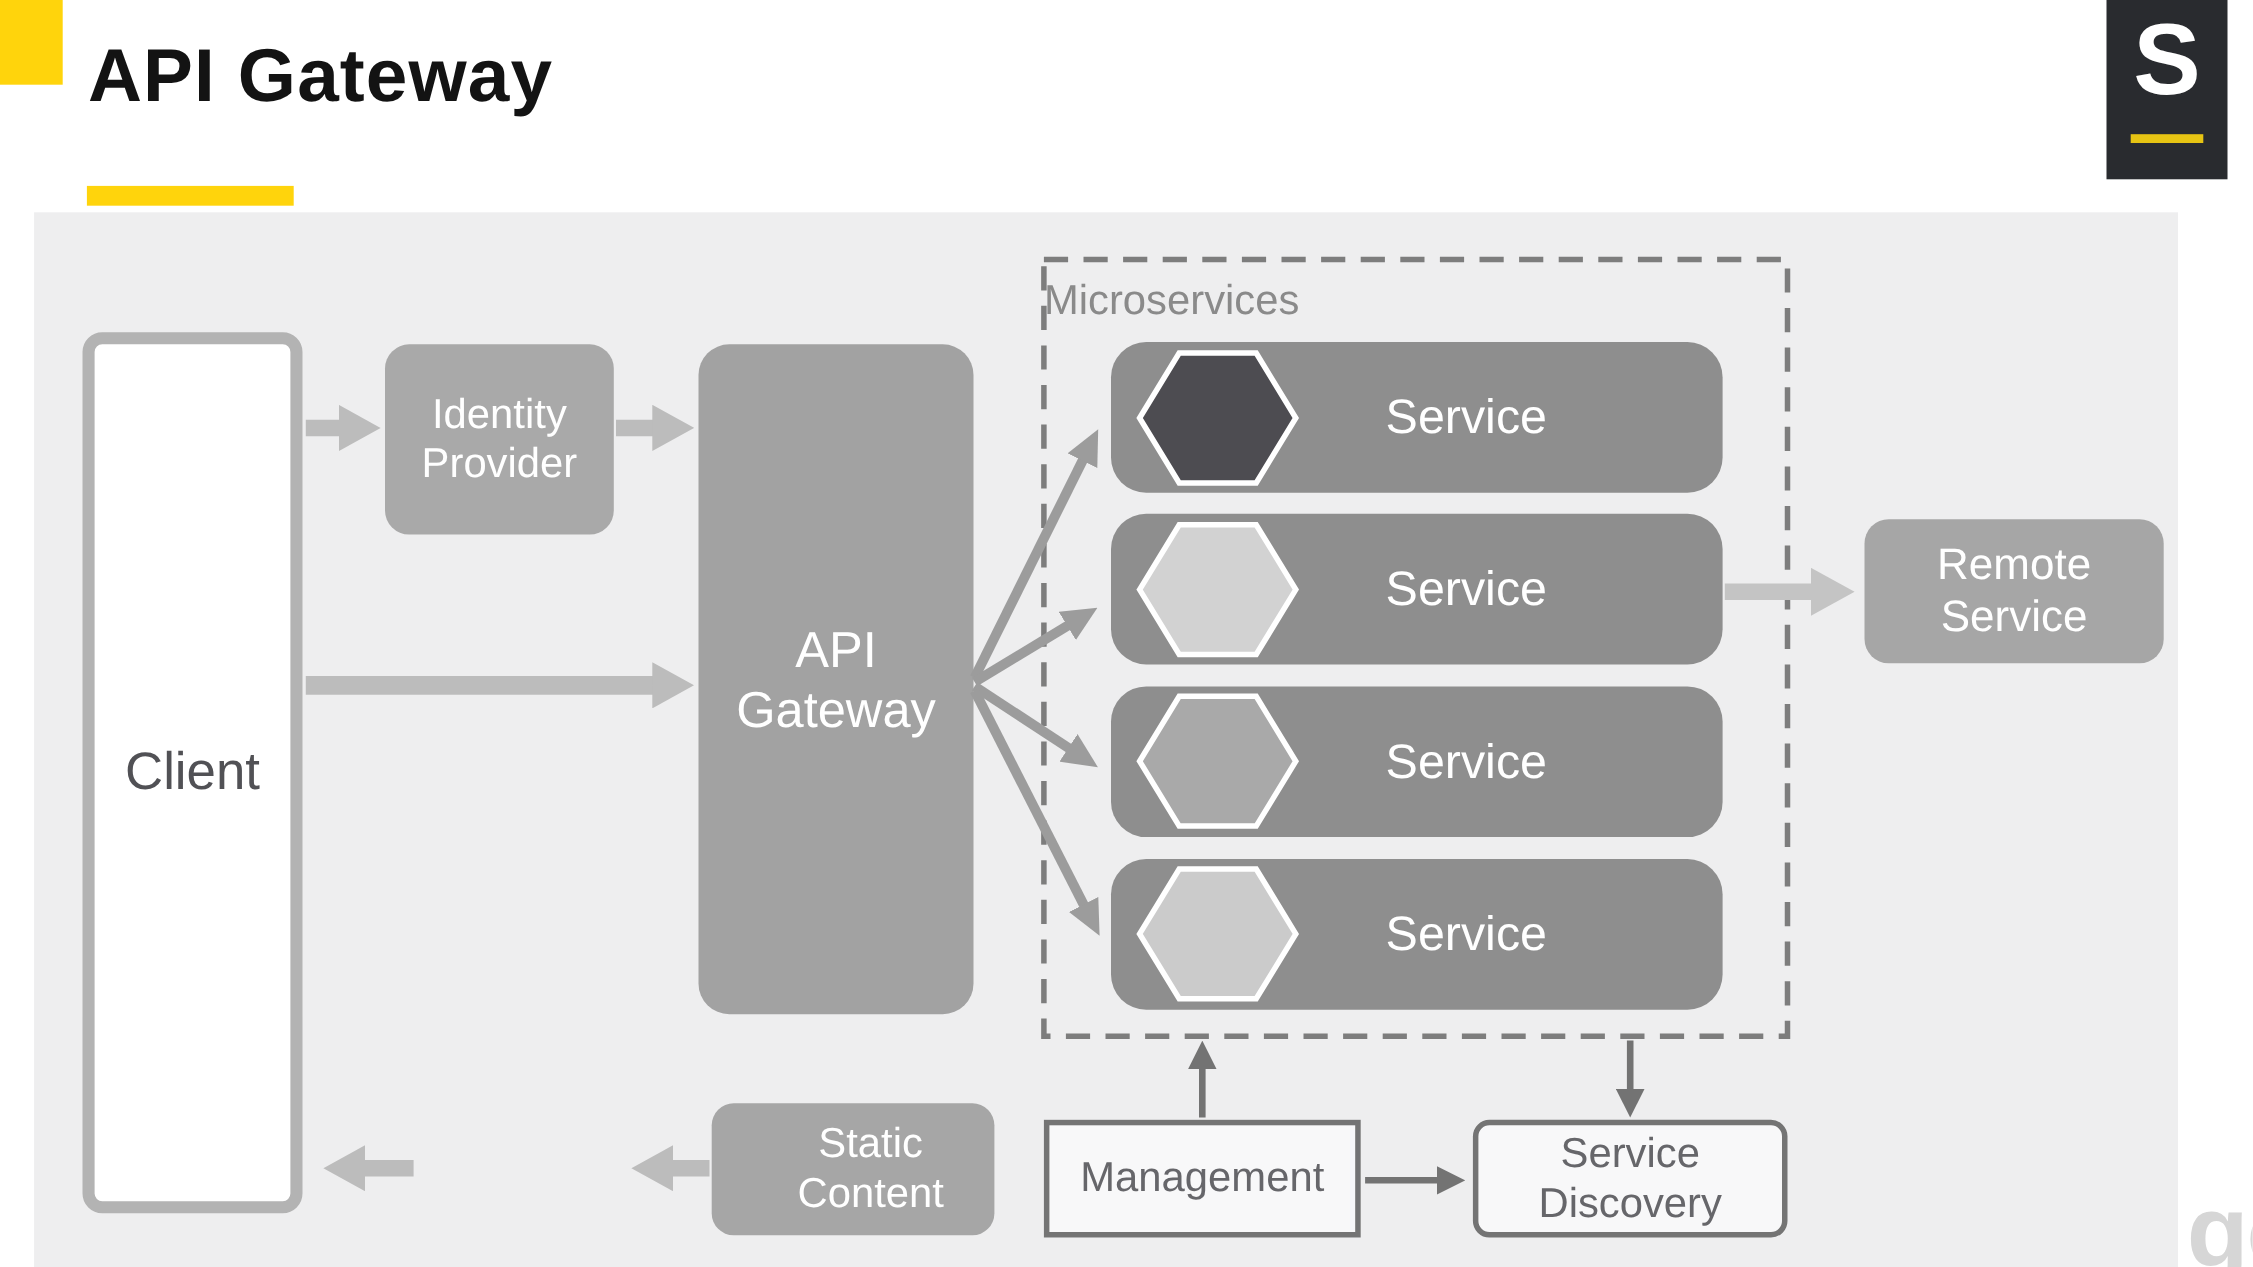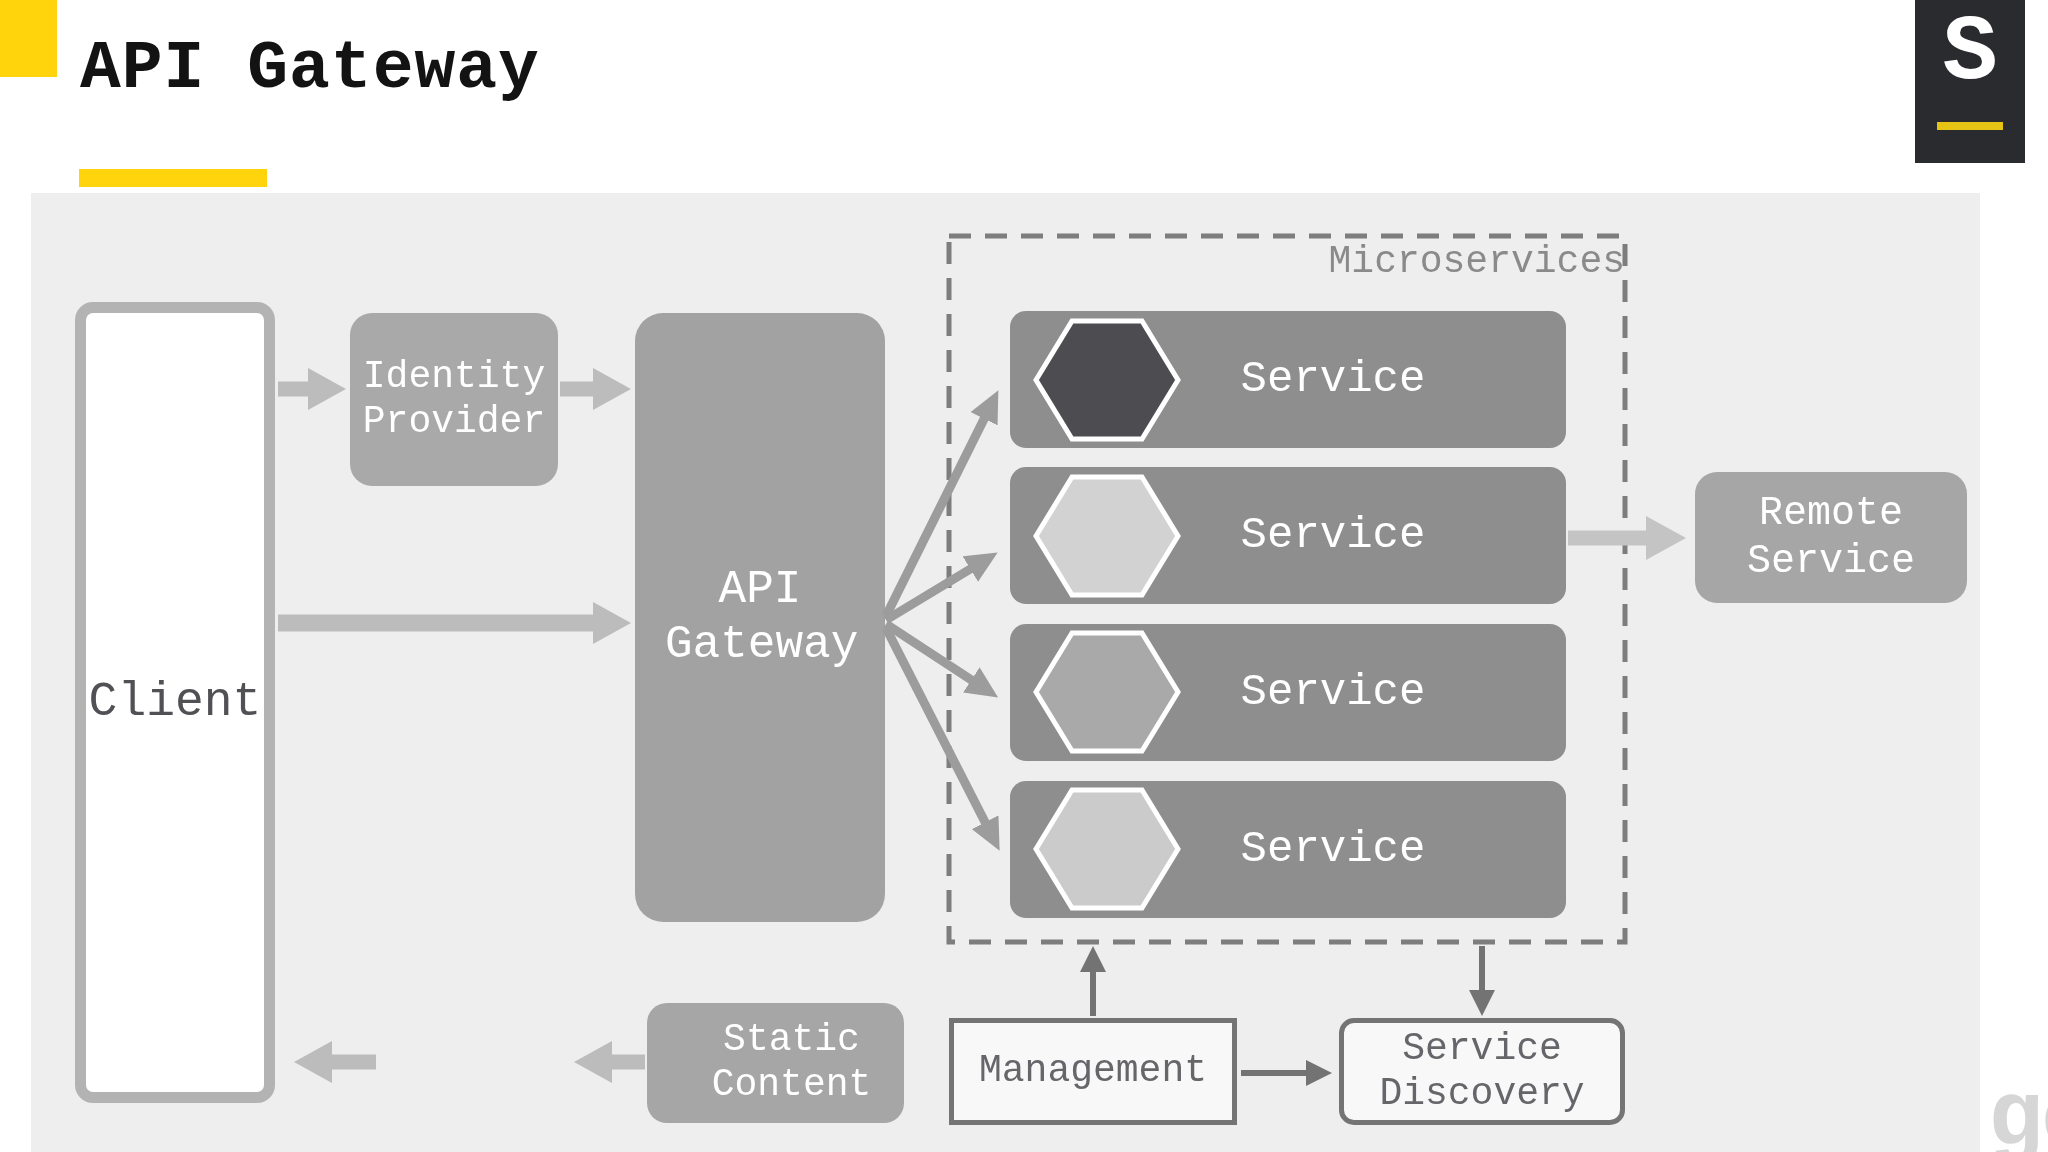--- a/index.html
+++ b/index.html
@@ -20,21 +20,21 @@
     --outline-box-text:#66666A;
     --client-border:#B3B3B3;
     --client-text:#515155;
     --ms-label:#8A8A8A;
     --title-ink:#131313;
     --watermark:#D6D6D6;
   }
   html,body{margin:0;padding:0;background:#fff;}
   #canvas{
     position:relative;width:2048px;height:1152px;overflow:hidden;
-    background:#fff;font-family:Liberation Mono, monospace;
+    background:#fff;font-family:Liberation Sans, sans-serif;
   }
   .abs{position:absolute;}
   
   .corner-square{left:0;top:0;width:57px;height:77px;background:var(--accent-yellow);}
   .slide-title{left:80px;top:30px;font-size:68px;font-weight:800;color:var(--title-ink);letter-spacing:1px;}
   .title-underline{left:79px;top:169px;width:188px;height:18px;background:var(--accent-yellow);}
   .logo{left:1915px;top:0;width:110px;height:163px;background:var(--logo-bg);}
   .logo-letter{position:absolute;left:0;top:8px;width:110px;text-align:center;
     font-size:92px;font-weight:800;color:#fff;line-height:1;}
   .logo-underline{position:absolute;left:22px;bottom:33px;width:66px;height:8px;background:var(--logo-underline);}
@@ -43,24 +43,24 @@
   
   .node{display:flex;align-items:center;justify-content:center;text-align:center;
     color:#fff;line-height:1.18;}
   .client-box{left:75px;top:302px;width:200px;height:801px;background:#fff;
     border:11px solid var(--client-border);border-radius:18px;box-sizing:border-box;
     color:var(--client-text);font-size:48px;}
   .idp-box{left:350px;top:313px;width:208px;height:173px;background:var(--idp-gray);
     border-radius:22px;font-size:38px;}
   .gateway-box{left:635px;top:313px;width:250px;height:609px;background:var(--gateway-gray);
     border-radius:28px;font-size:46px;}
-  .ms-title{left:949px;top:240px;width:676px;text-align:right;
+  .ms-title{left:949px;top:252px;width:676px;text-align:left;
     color:var(--ms-label);font-size:38px;}
   .service-row{width:556px;height:137px;left:1010px;background:var(--service-row-gray);
-    border-radius:16px;font-size:44px;box-sizing:border-box;padding-left:90px;}
+    border-radius:32px;font-size:44px;box-sizing:border-box;padding-left:90px;}
   .row-1{top:311px;} .row-2{top:467px;} .row-3{top:624px;} .row-4{top:781px;}
   .remote-box{left:1695px;top:472px;width:272px;height:131px;background:var(--node-gray);
     border-radius:22px;font-size:40px;}
   .cdn-box{left:378px;top:1002px;width:190px;height:120px;background:var(--node-gray);
     border-radius:20px;font-size:46px;}
   .static-box{left:647px;top:1003px;width:225px;height:120px;background:var(--node-gray);
     border-radius:20px;font-size:38px;padding-left:32px;}
   .outline-box{background:#F8F8F9;border:5px solid var(--outline-box-border);
     box-sizing:border-box;color:var(--outline-box-text);font-size:38px;}
   .mgmt-box{left:949px;top:1018px;width:288px;height:107px;}

